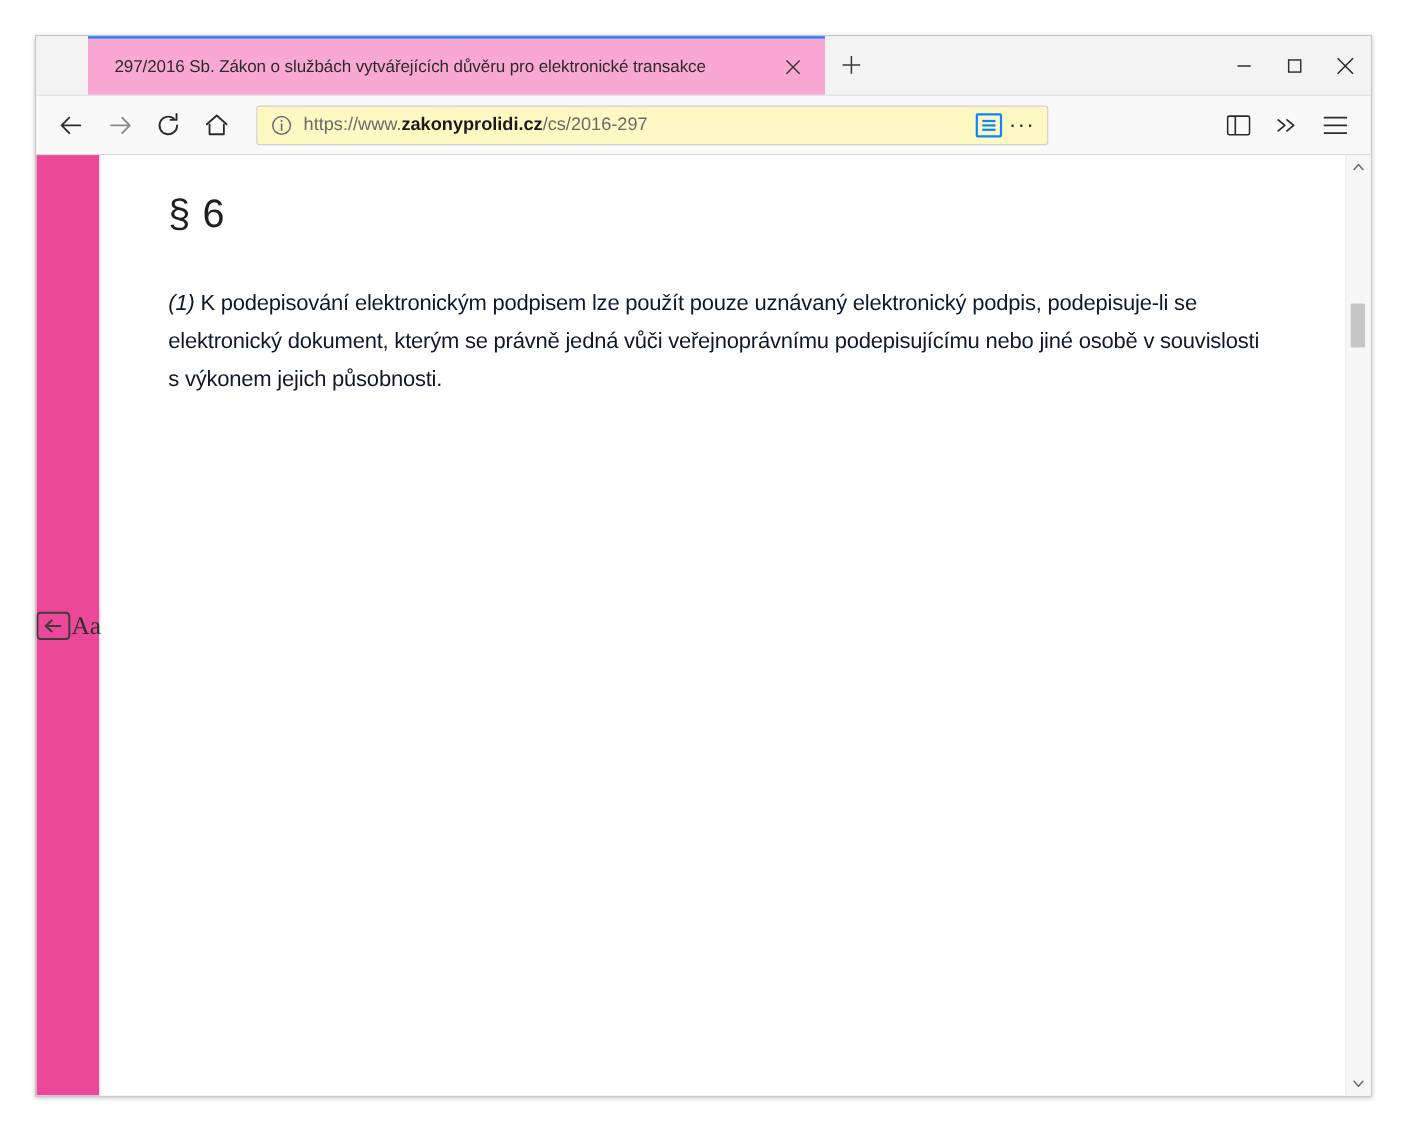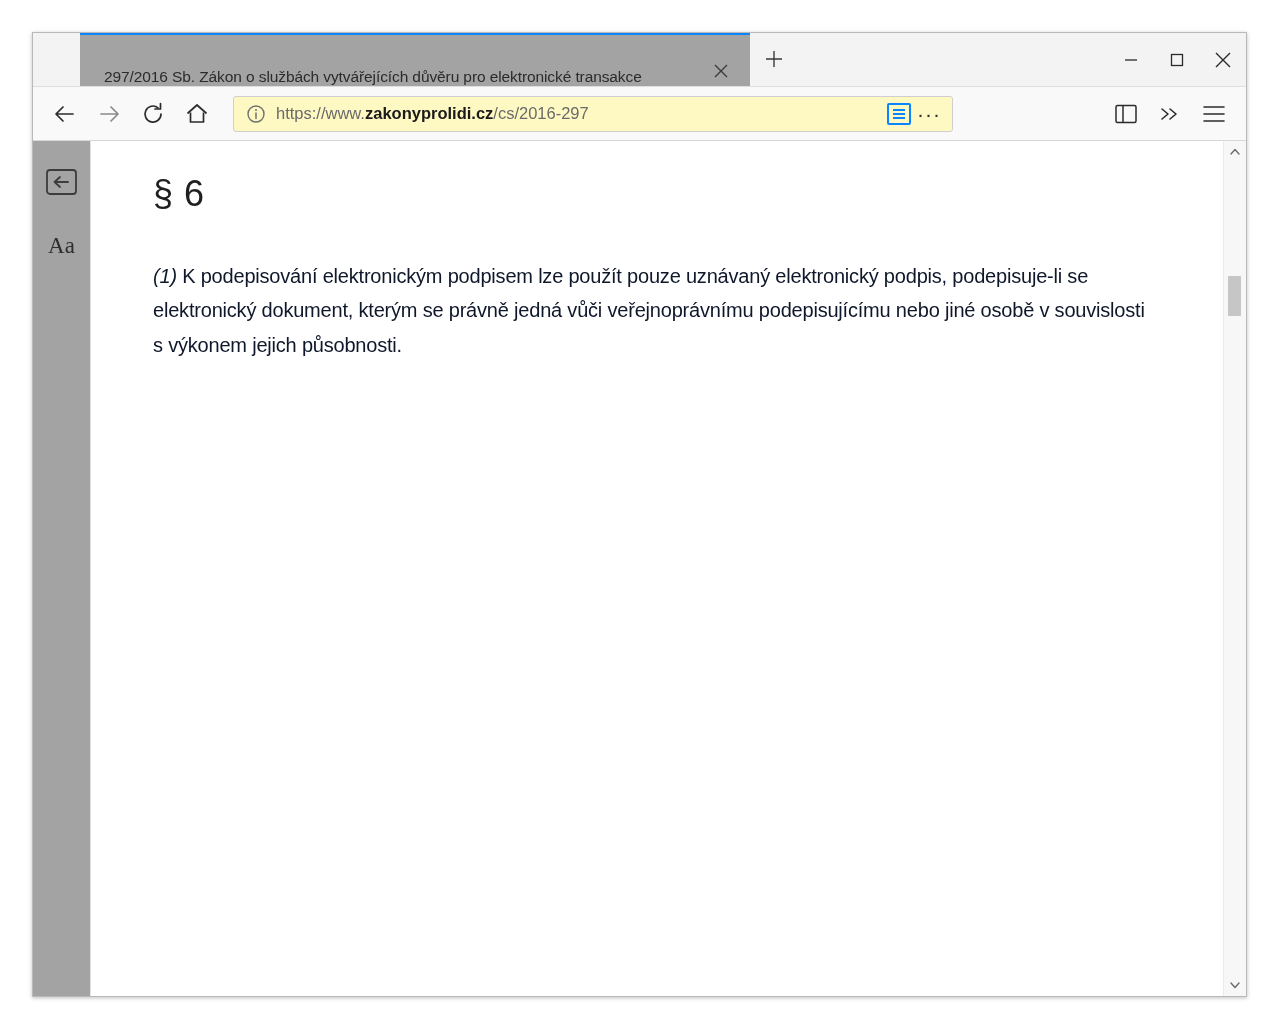--- a/index.html
+++ b/index.html
@@ -40,24 +40,24 @@
     display: flex;
     align-items: flex-end;
     box-sizing: border-box;
   }
   .tab {
     position: relative;
     margin-left: 47px;
     height: 53px;
     min-width: 670px;
     max-width: 690px;
-    background: #a3a3a3;
+    background: #f9a8d4;
     border-top: 2px solid #0a84ff;
     display: flex;
-    align-items: flex-end;
+    align-items: center;
     box-sizing: border-box;
     padding: 0 14px 0 24px;
   }
   .tab-title {
     flex: 1;
     font-size: 15.5px;
     color: #2b2b2b;
     white-space: nowrap;
     overflow: hidden;
     text-overflow: ellipsis;
@@ -186,24 +186,24 @@
   .content {
     flex: 1;
     display: flex;
     position: relative;
     background: #ffffff;
     overflow: hidden;
   }
   .reader-sidebar {
     width: 58px;
     flex: 0 0 58px;
-    background: #a3a3a3;
+    background: #ec4899;
     border-right: 1px solid #e2e2e2;
     display: flex;
-    flex-direction: column;
+    flex-direction: row;
     align-items: center;
     padding-top: 18px;
     box-sizing: border-box;
   }
   .side-btn {
     width: 44px;
     height: 46px;
     display: flex;
     align-items: center;
     justify-content: center;

